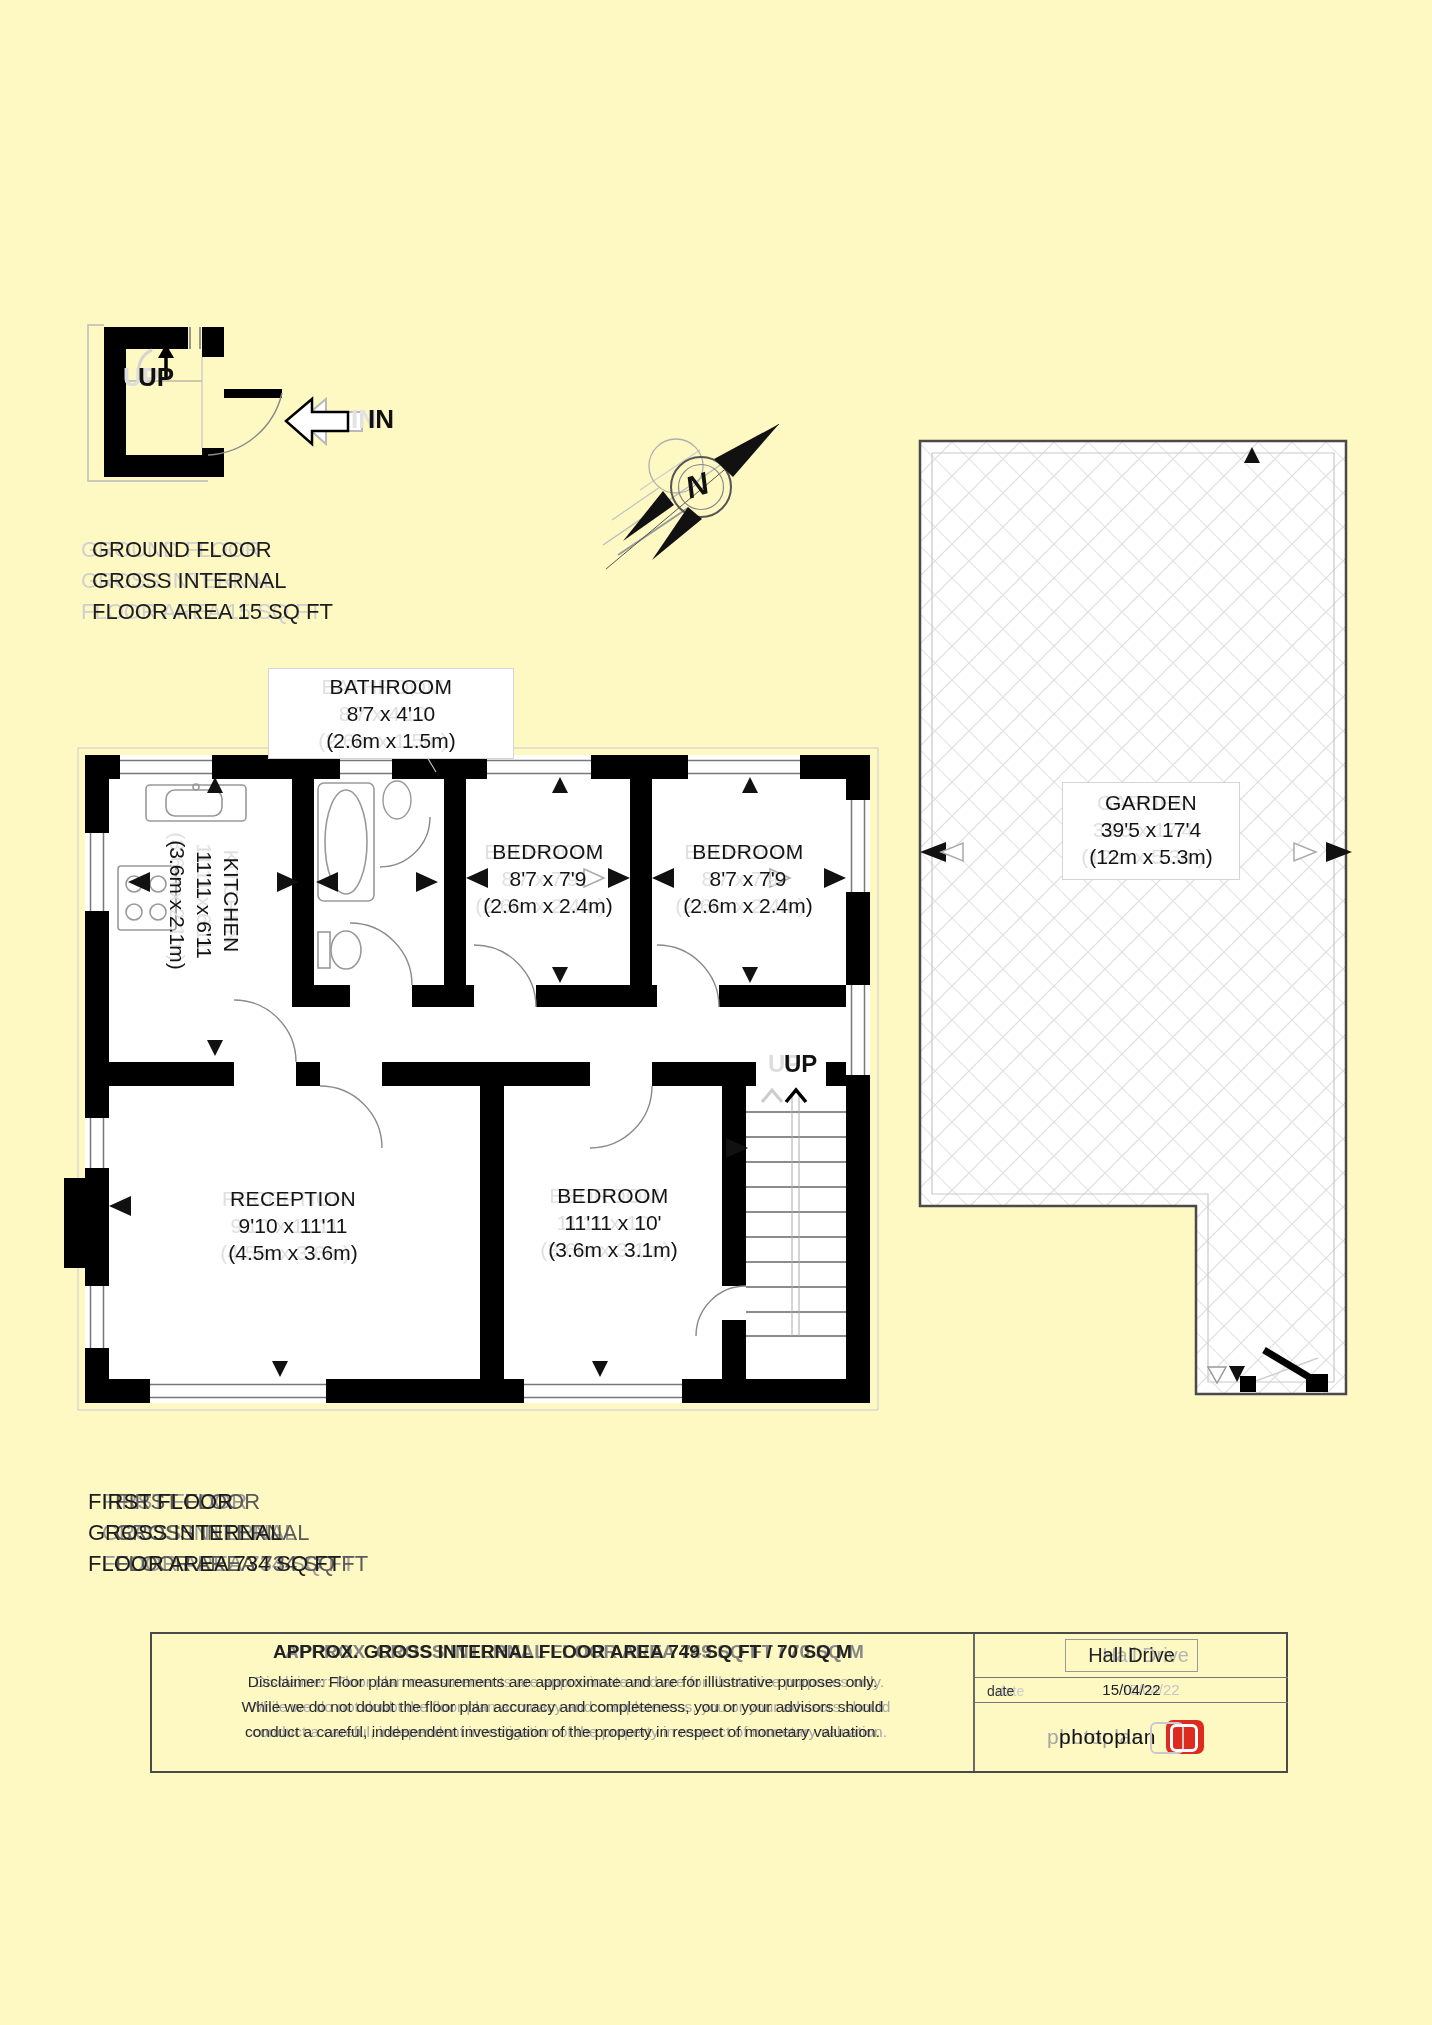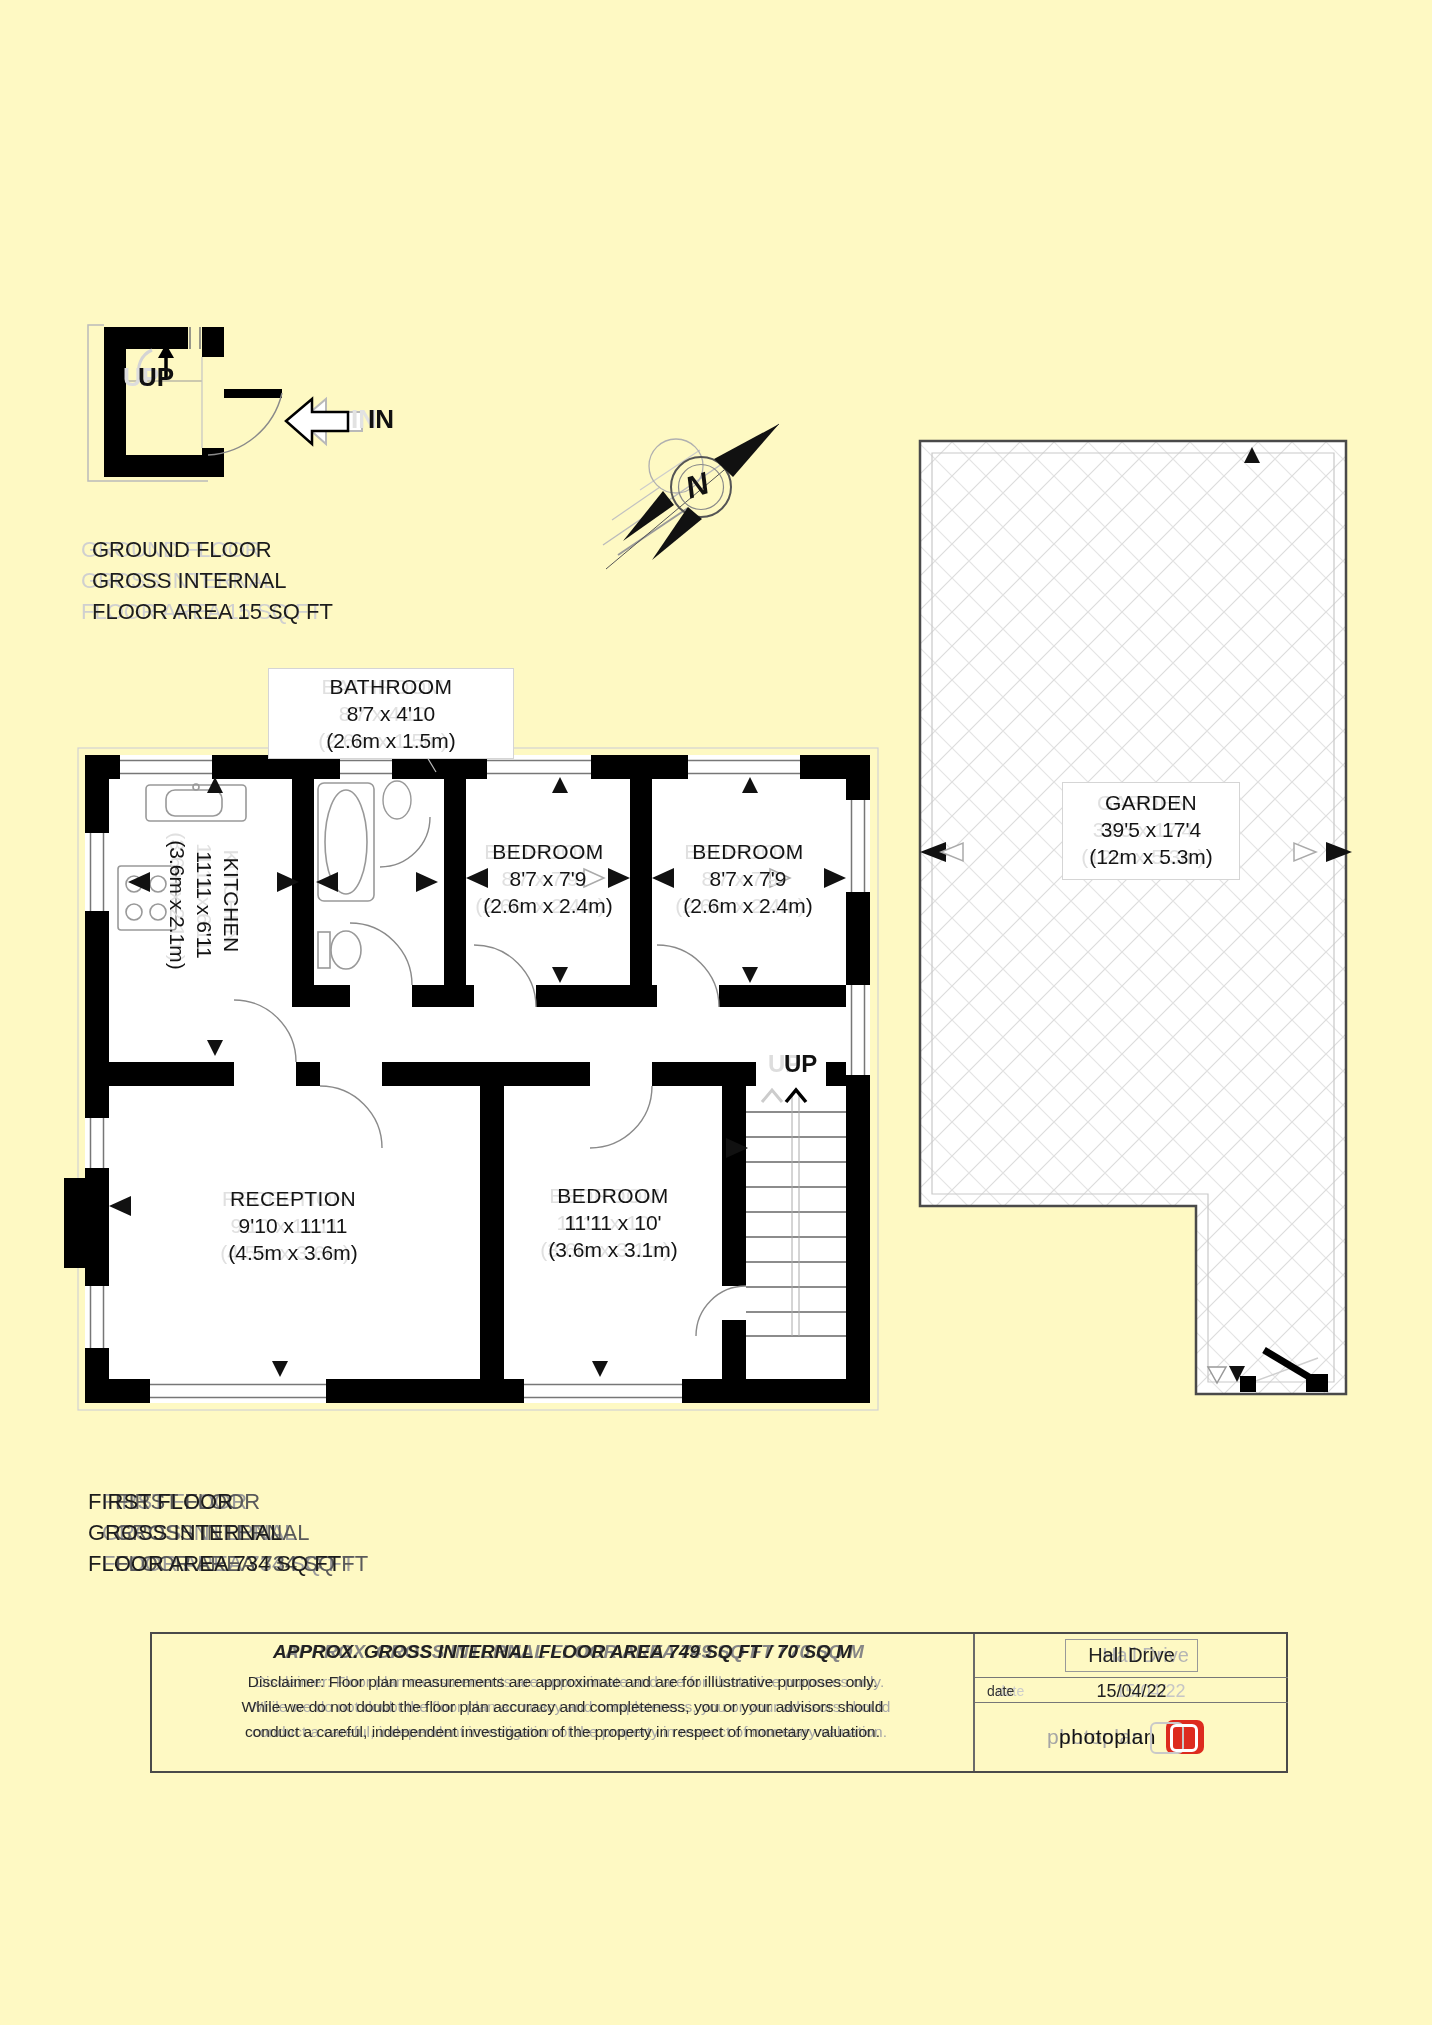--- a/index.html
+++ b/index.html
@@ -19,29 +19,29 @@
   .in-label{font-size:26px;text-shadow:-17px 0 0 #e2e2e2;}
   .up-stairs{font-size:24px;text-shadow:-16px 0 0 #ddd;}
   .north{font-size:31px;font-style:italic;font-weight:700;transform:rotate(-18deg);}
   .kitchen-label{position:absolute;left:85px;top:865px;width:240px;height:80px;
                  transform:rotate(90deg);transform-origin:center;}
   
   .footer{position:absolute;left:150px;top:1632px;width:1138px;height:141px;
           border:2px solid #4a4a4a;box-sizing:border-box;font-size:15.5px;}
   .footer-left{position:absolute;left:0;top:0;width:823px;height:100%;border-right:2px solid #6a6a6a;box-sizing:border-box;}
   .footer-head{margin-top:7px;text-align:center;font-size:19px;font-weight:700;color:#222;
-               text-shadow:12px 0 0 #868686;font-style:italic;}
+               text-shadow:12px 0 0 #868686;}
   .footer-disc{margin-top:6px;text-align:center;line-height:25px;color:#2a2a2a;text-shadow:7px 0 0 #a8a8a8;}
   .footer-right{position:absolute;left:823px;top:0;width:313px;height:100%;}
   .addr-row{height:44px;border-bottom:1.5px solid #777;box-sizing:border-box;display:flex;align-items:center;justify-content:center;}
   .addr-inner{display:inline-block;border:1px solid #999;padding:4px 22px;font-size:20px;color:#222;
               text-shadow:14px 0 0 #b5b5b5;}
   .date-row{height:25px;border-bottom:1.5px solid #777;box-sizing:border-box;position:relative;}
   .date-lbl{position:absolute;left:12px;top:5px;font-size:14px;color:#333;text-shadow:10px 0 0 #ccc;}
-  .date-val{position:absolute;left:0;right:0;top:3px;text-align:center;font-size:18px;color:#222;
+  .date-val{position:absolute;left:0;right:0;top:3px;text-align:center;font-size:15px;color:#222;
             text-shadow:19px 0 0 #c6c6c6;}
   .logo-row{height:68px;display:flex;align-items:center;justify-content:center;gap:10px;}
   .logo-text{font-size:21px;font-weight:400;color:#141414;letter-spacing:.5px;text-shadow:-12px 0 0 #a5a5a5;}
   .logo-icon{position:relative;width:38px;height:34px;border-radius:7px;}
   .logo-icon .pane{position:absolute;left:4px;top:4px;width:22px;height:22px;border:3px solid #fff;border-radius:6px;}
   .logo-ghost{position:absolute;left:-16px;top:2px;width:30px;height:28px;border:2px solid #c9c9c9;border-radius:6px;}
 </style>
 </head>
 <body>
 

